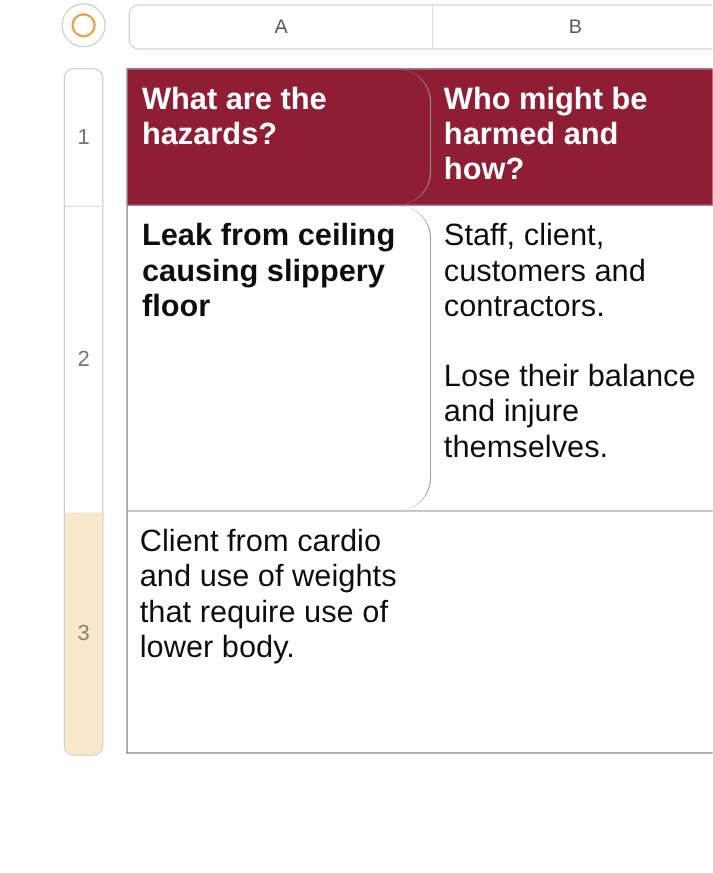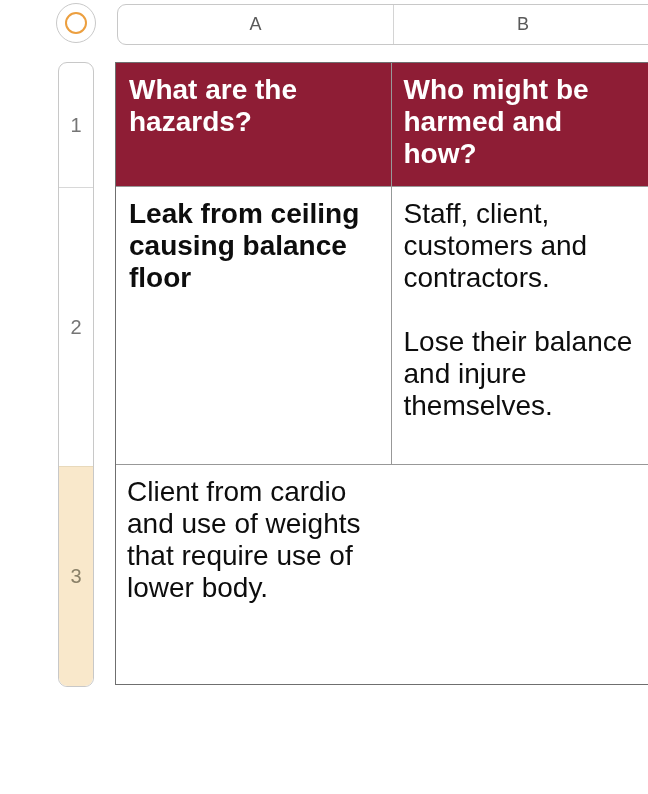--- a/index.html
+++ b/index.html
@@ -120,20 +120,21 @@
   .t-row.header { height: 124px; background: #8E1D35; }
   .t-row.body2  { height: 278px; }
   .t-row.body3  { height: 219px; border-bottom: none; }
 
   .t-cell {
     box-sizing: border-box;
     font-size: 28px;
     line-height: 32px;
     color: #0d0d0d;
     overflow: hidden;
+    border-radius: 30px;
   }
   .t-cell.a {
     width: 277px;
     border-right: 1px solid #989898;
     padding: 11px 13px 10px 13px;
     font-weight: bold;
   }
   .t-cell.b {
     width: 260px;
     padding: 11px 13px 10px 11px;
@@ -178,21 +179,21 @@
 
     <div class="t-row header">
       <div class="t-cell a">
         <span>What are the hazards?</span>
       </div>
       <div class="t-cell b">Who might be harmed and how?</div>
     </div>
 
     <div class="t-row body2">
       <div class="t-cell a">
-        <span>Leak from ceiling causing balance floor</span>
+        <span>Leak from ceiling causing slippery floor</span>
       </div>
       <div class="t-cell b">Staff, client, customers and contractors.
 
 Lose their balance and injure themselves.</div>
     </div>
 
     <div class="t-row body3">
       <div class="t-cell b">Client from cardio and use of weights that require use of lower body.</div>
     </div>
 

